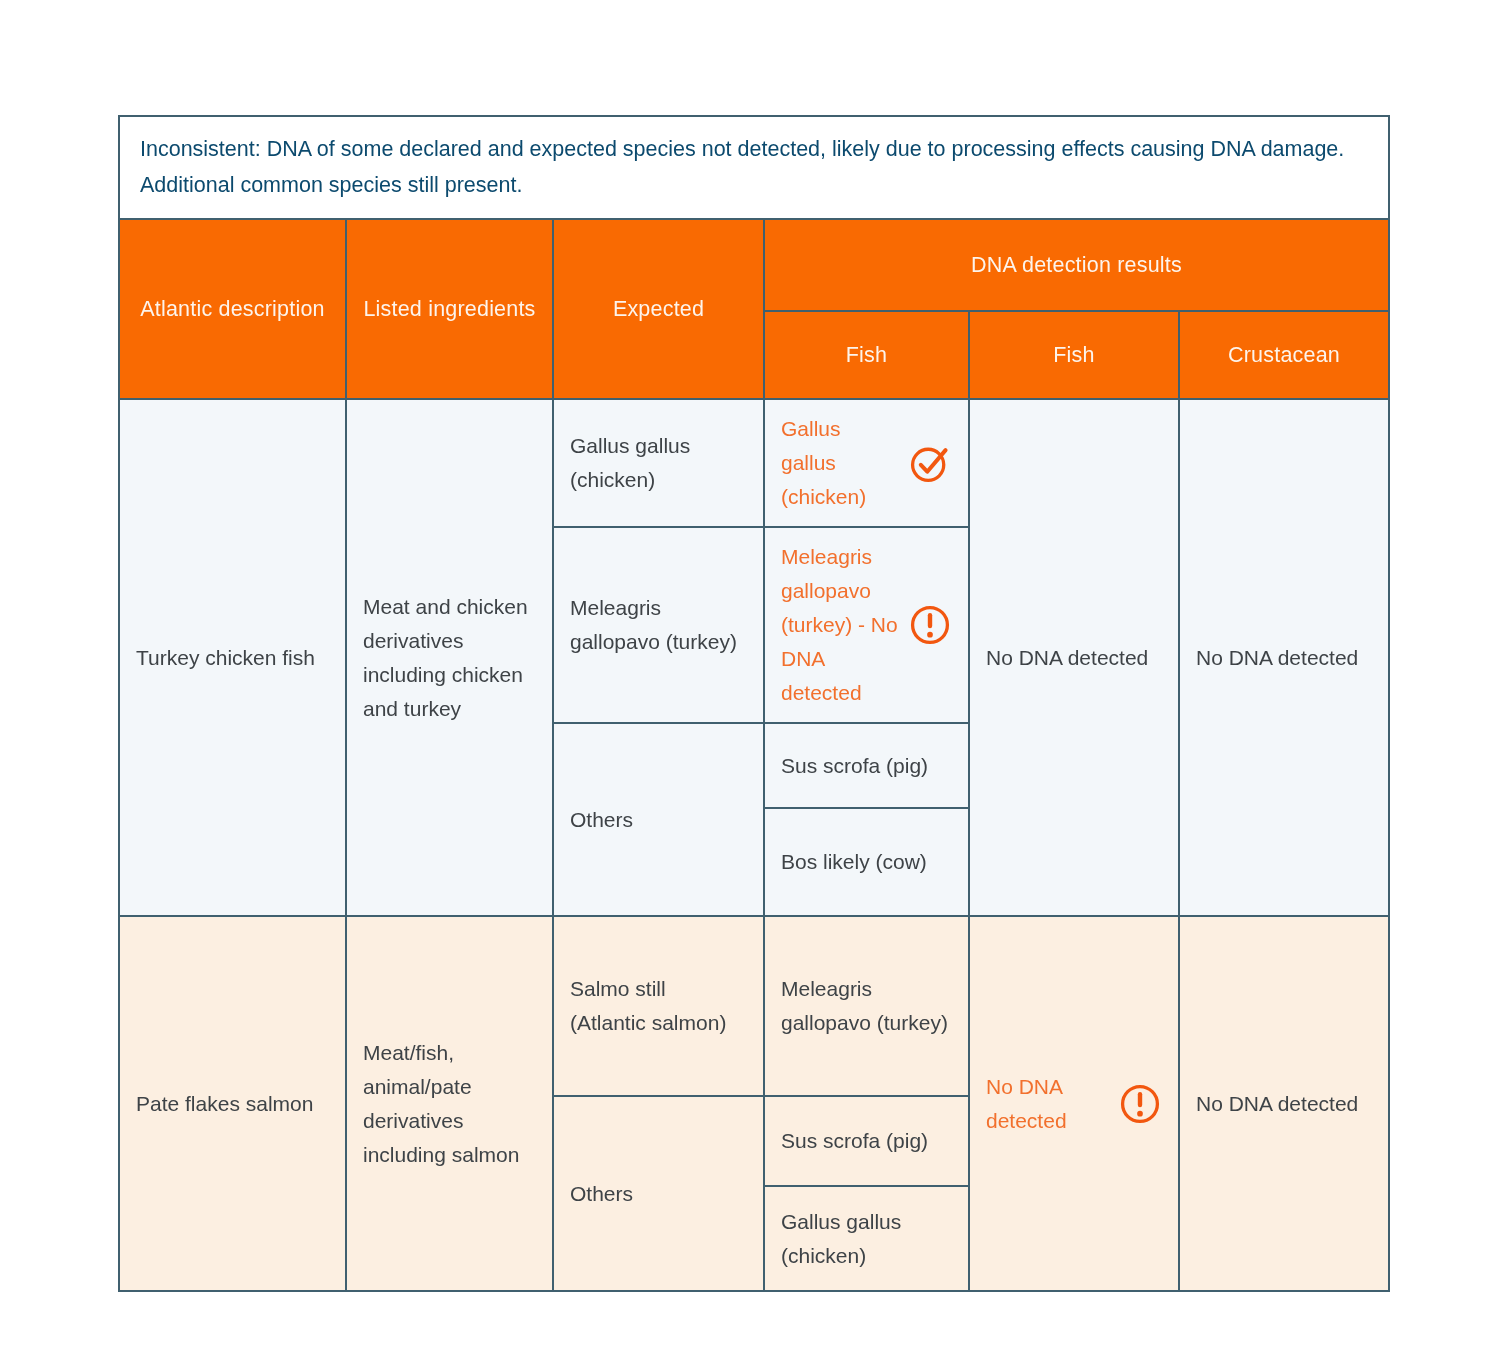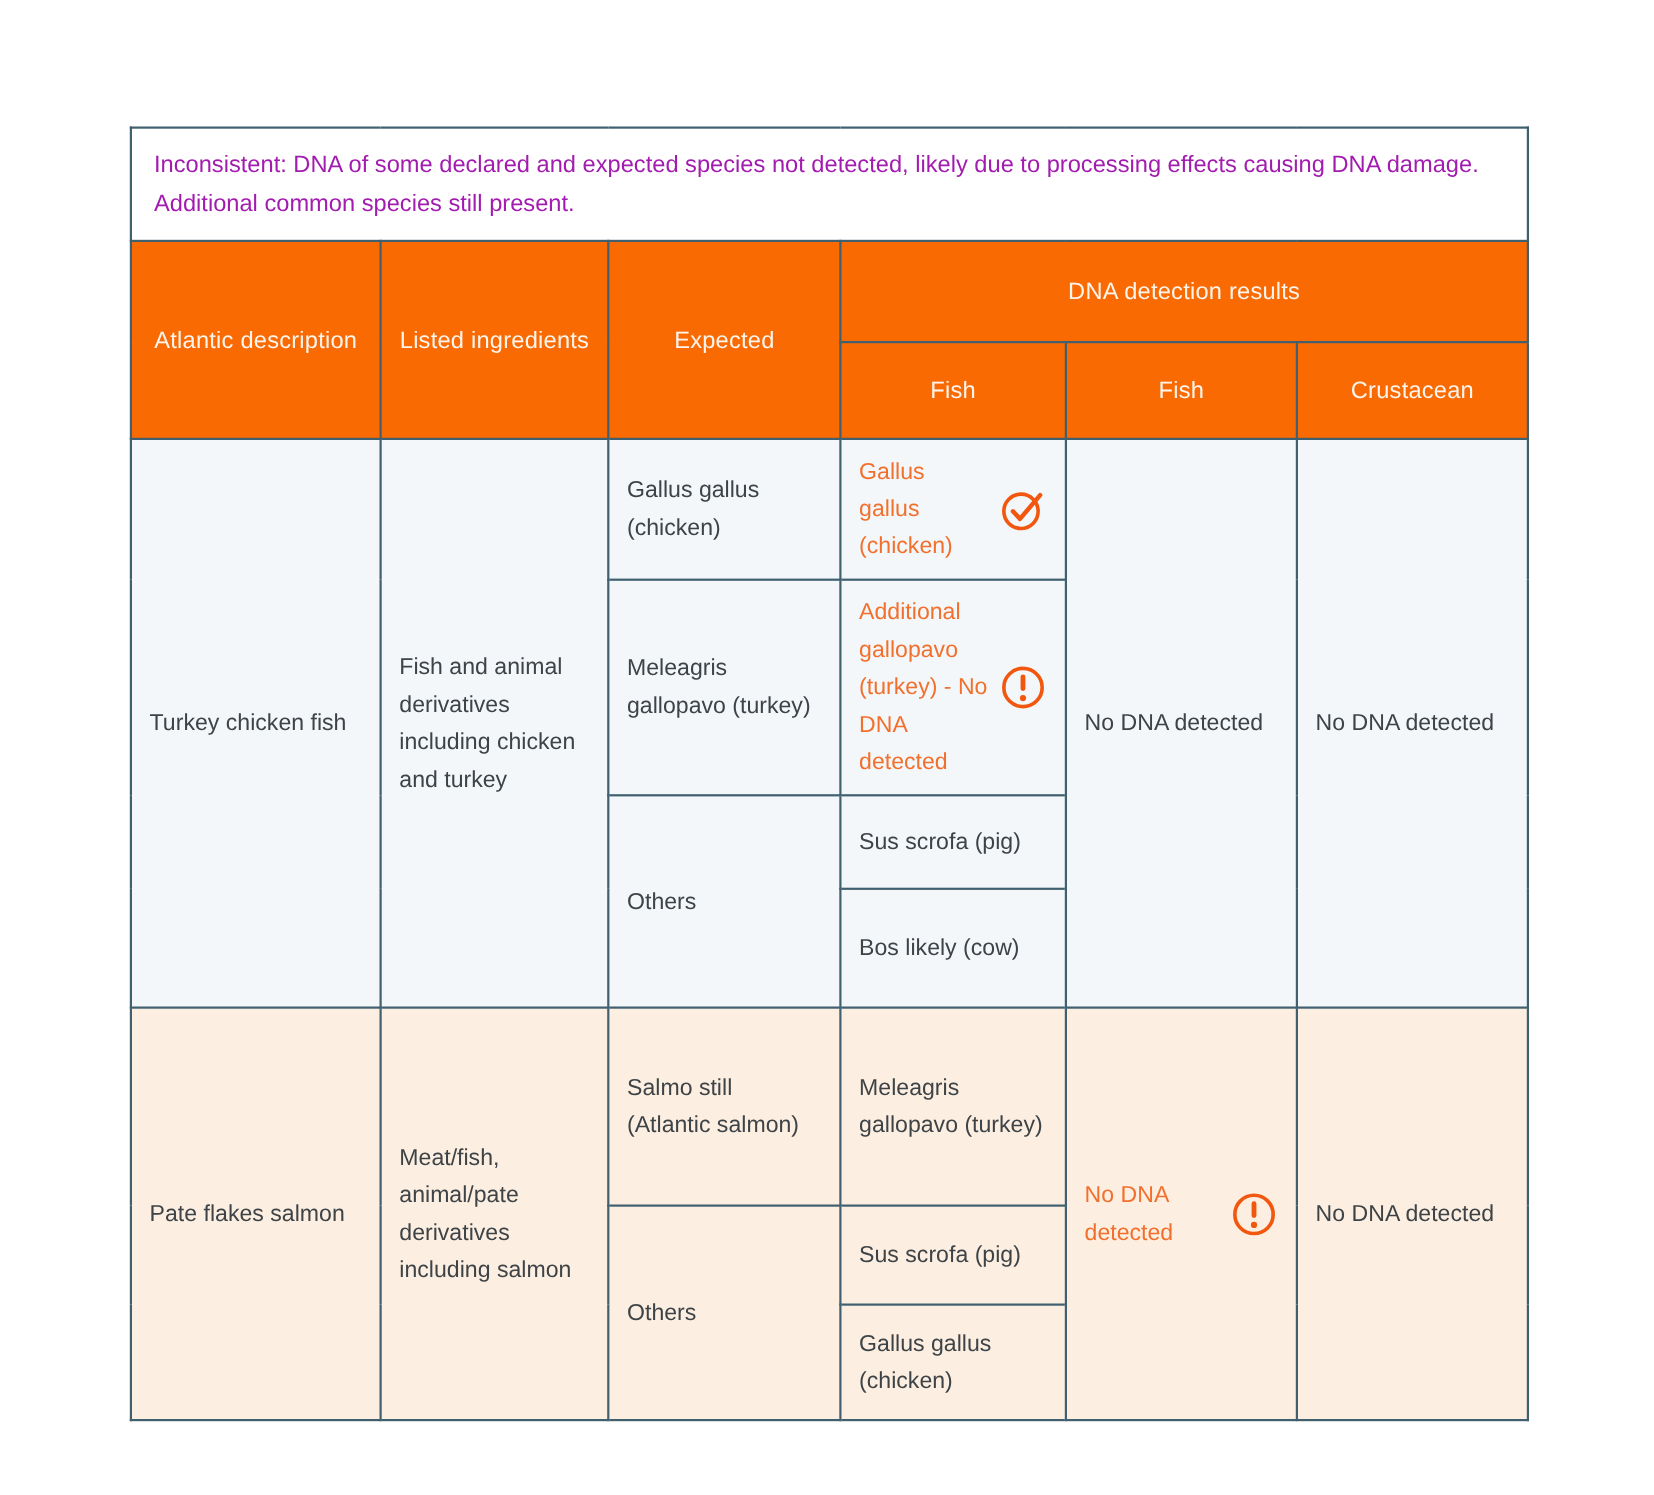--- a/index.html
+++ b/index.html
@@ -27,21 +27,21 @@
     vertical-align: middle;
     font-weight: 400;
   }
   
   td.caption-cell {
     background: #ffffff;
     height: 103px;
     padding: 14px 20px;
     font-size: 21.5px;
     line-height: 1.66;
-    color: #a21caf;
+    color: #0c4a6e;
     text-align: left;
   }
   
   th {
     background: #f96a02;
     color: #fdf4ec;
     font-size: 21.5px;
     text-align: center;
     padding: 6px 10px;
     letter-spacing: 0.2px;
@@ -103,41 +103,41 @@
       <th colspan="3">DNA detection results</th>
     </tr>
     <tr class="header-sub">
       <th>Fish</th>
       <th>Fish</th>
       <th>Crustacean</th>
     </tr>
 
     <tr class="group-a" style="height:102px">
       <td class="cell" rowspan="4">Turkey chicken fish</td>
-      <td class="cell" rowspan="4">Fish and animal derivatives including chicken and turkey</td>
+      <td class="cell" rowspan="4">Meat and chicken derivatives including chicken and turkey</td>
       <td class="cell">Gallus gallus (chicken)</td>
       <td class="cell">
         <div class="cell-flex">
           <span class="txt accent">Gallus gallus (chicken)</span>
           <span class="icon">
             <svg viewBox="0 0 48 48" fill="none">
               <circle cx="22" cy="26" r="17" stroke="#F2570F" stroke-width="3.6"></circle>
               <path d="M14 26 L21 33.5 L41 10" stroke="#F2570F" stroke-width="4.4" stroke-linecap="round" stroke-linejoin="round"></path>
             </svg>
           </span>
         </div>
       </td>
       <td class="cell" rowspan="4">No DNA detected</td>
       <td class="cell" rowspan="4">No DNA detected</td>
     </tr>
     <tr class="group-a" style="height:175px">
       <td class="cell">Meleagris gallopavo (turkey)</td>
       <td class="cell">
         <div class="cell-flex">
-          <span class="txt accent">Additional gallopavo (turkey) - No DNA detected</span>
+          <span class="txt accent">Meleagris gallopavo (turkey) - No DNA detected</span>
           <span class="icon">
             <svg viewBox="0 0 48 48" fill="none">
               <circle cx="24" cy="24" r="19" stroke="#F2570F" stroke-width="3.6"></circle>
               <rect x="21.6" y="11" width="4.8" height="16.5" rx="2.4" fill="#F2570F"></rect>
               <circle cx="24" cy="34.5" r="3.1" fill="#F2570F"></circle>
             </svg>
           </span>
         </div>
       </td>
     </tr>

